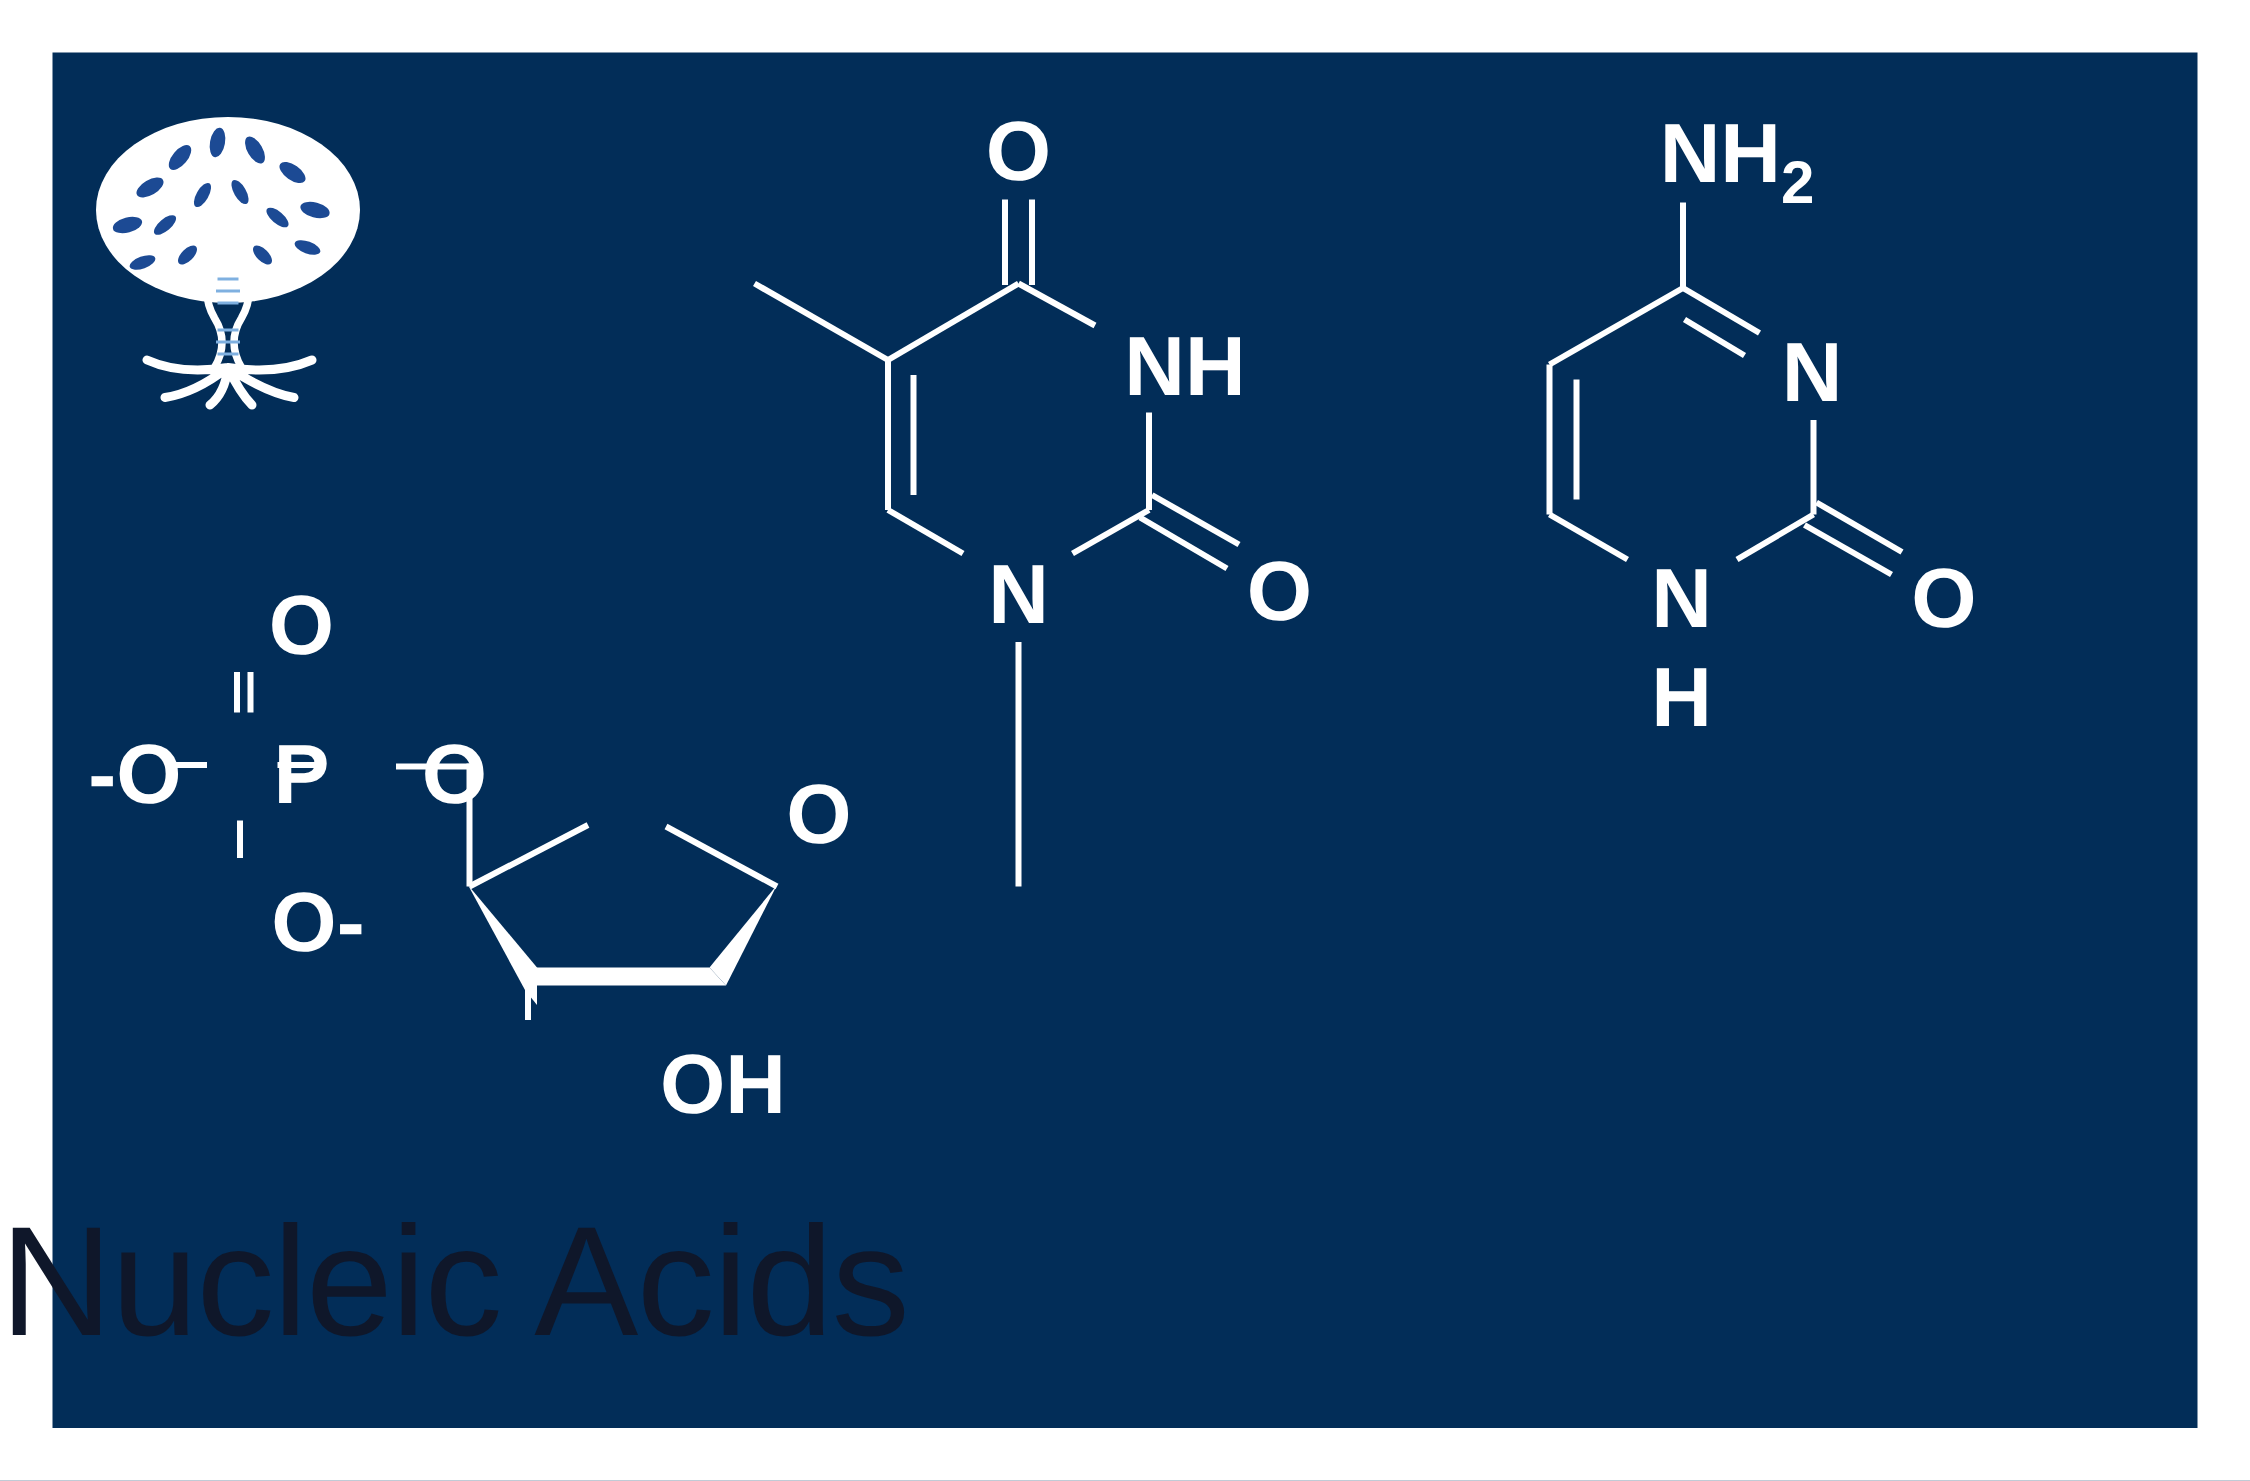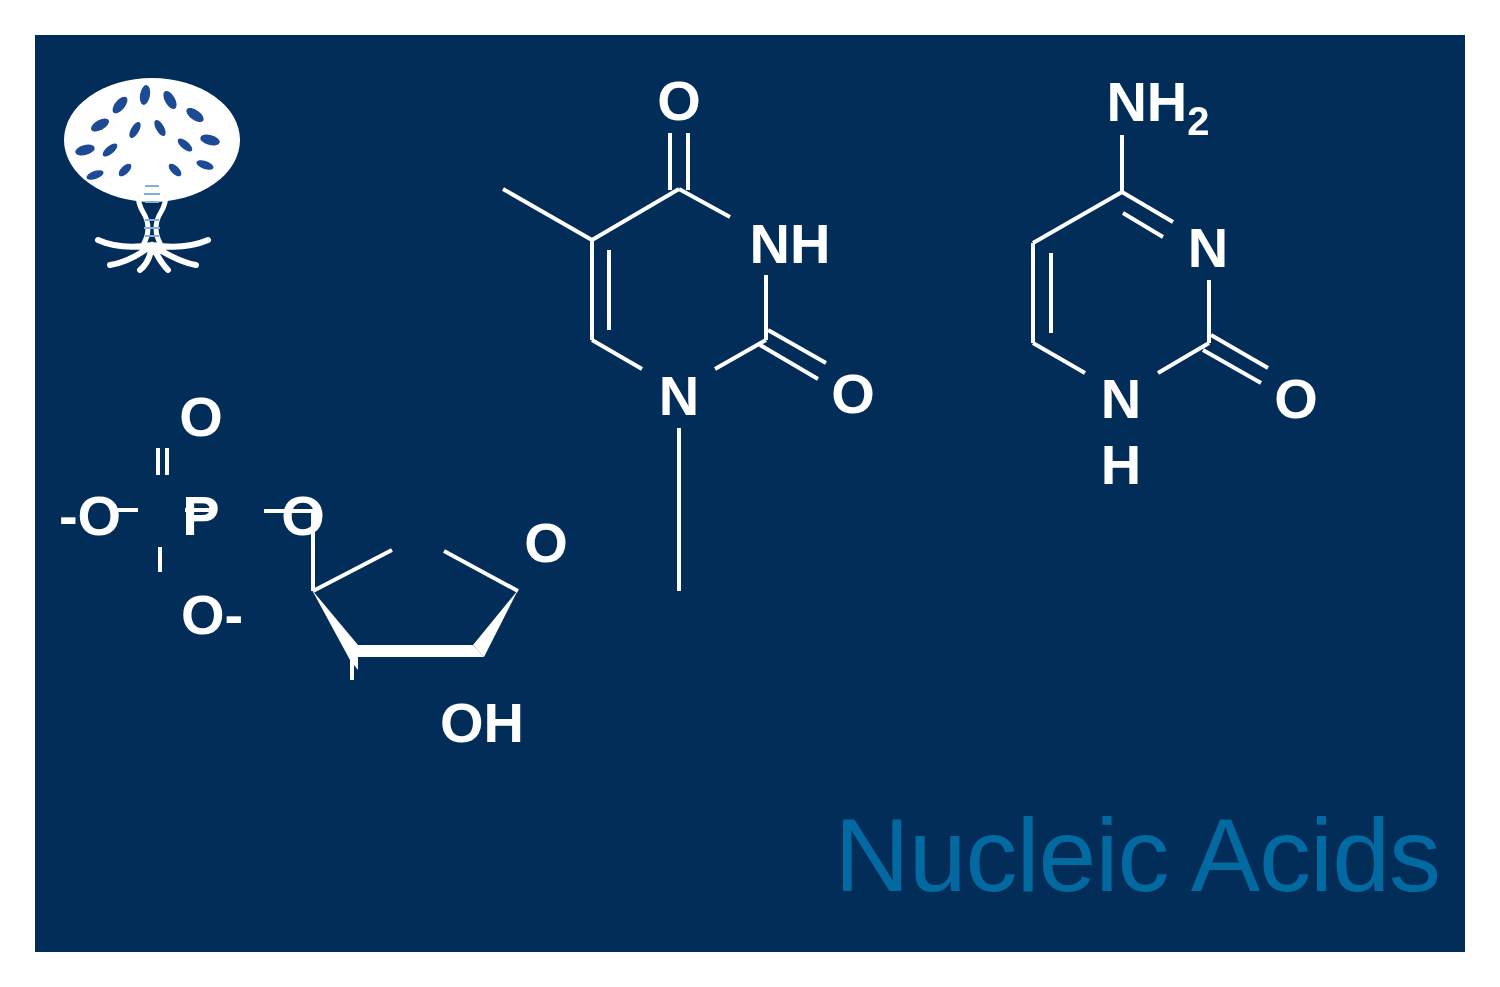--- a/index.html
+++ b/index.html
@@ -1,21 +1,21 @@
 <!DOCTYPE html>
 <html><head>
 <meta charset="utf-8">
 <style>
   html, body { margin:0; padding:0; background:#ffffff; }
   body { width:1500px; height:987px; position:relative; overflow:hidden; }
   .panel { position:absolute; left:35px; top:35px; width:1430px; height:917px; background:#022d58; }
   svg { position:absolute; left:0; top:0; }
   .lbl { font-family:"Liberation Sans", sans-serif; font-weight:bold; fill:#ffffff; }
-  .title { position:absolute; left:0; top:800px; width:1440px; text-align:right;
-           font-family:"Liberation Sans", sans-serif; font-size:104px; color:#0369a1; line-height:110px; letter-spacing:-1px; }
+  .title { position:absolute; left:0; top:800px; width:1440px; text-align:left;
+           font-family:"Liberation Sans", sans-serif; font-size:104px; color:#0f172a; line-height:110px; letter-spacing:-1px; }
 </style>
 </head>
 <body>
 
 <div class="panel"></div>
 
 <svg width="1500" height="987" viewBox="0 0 1500 987">
 
   <g>
     <ellipse cx="152" cy="140" rx="88" ry="62" fill="#ffffff"></ellipse>

